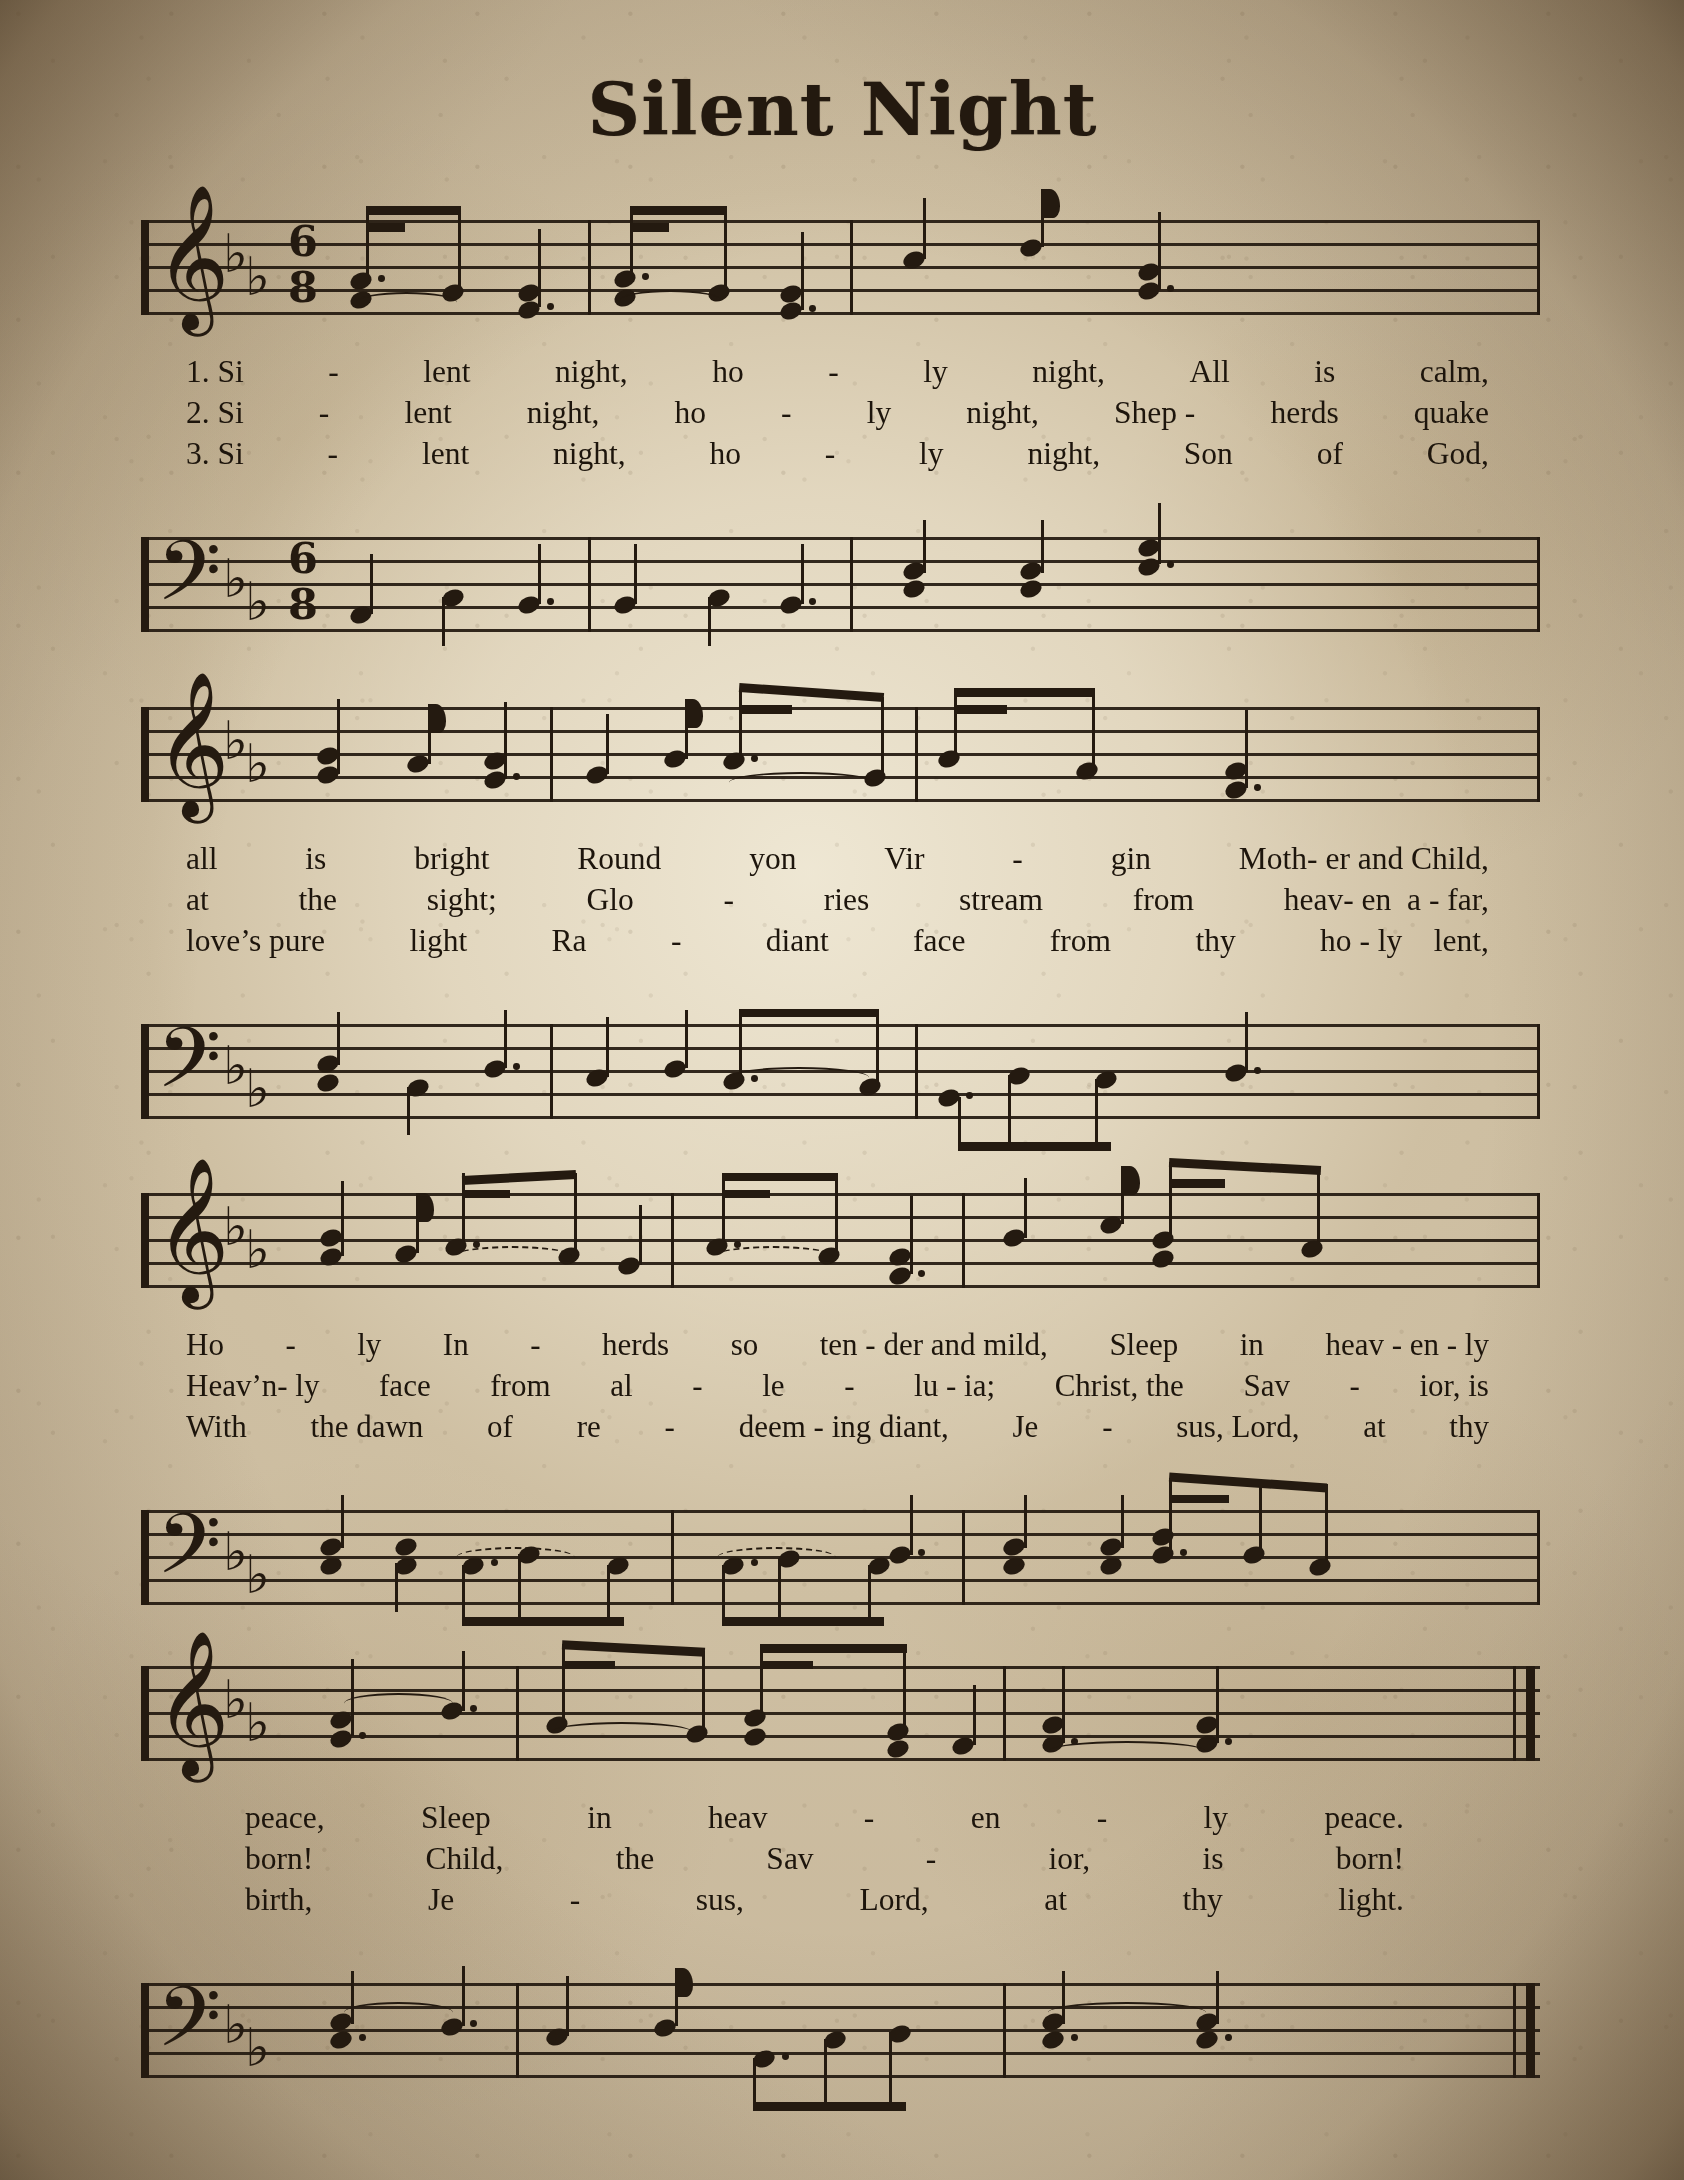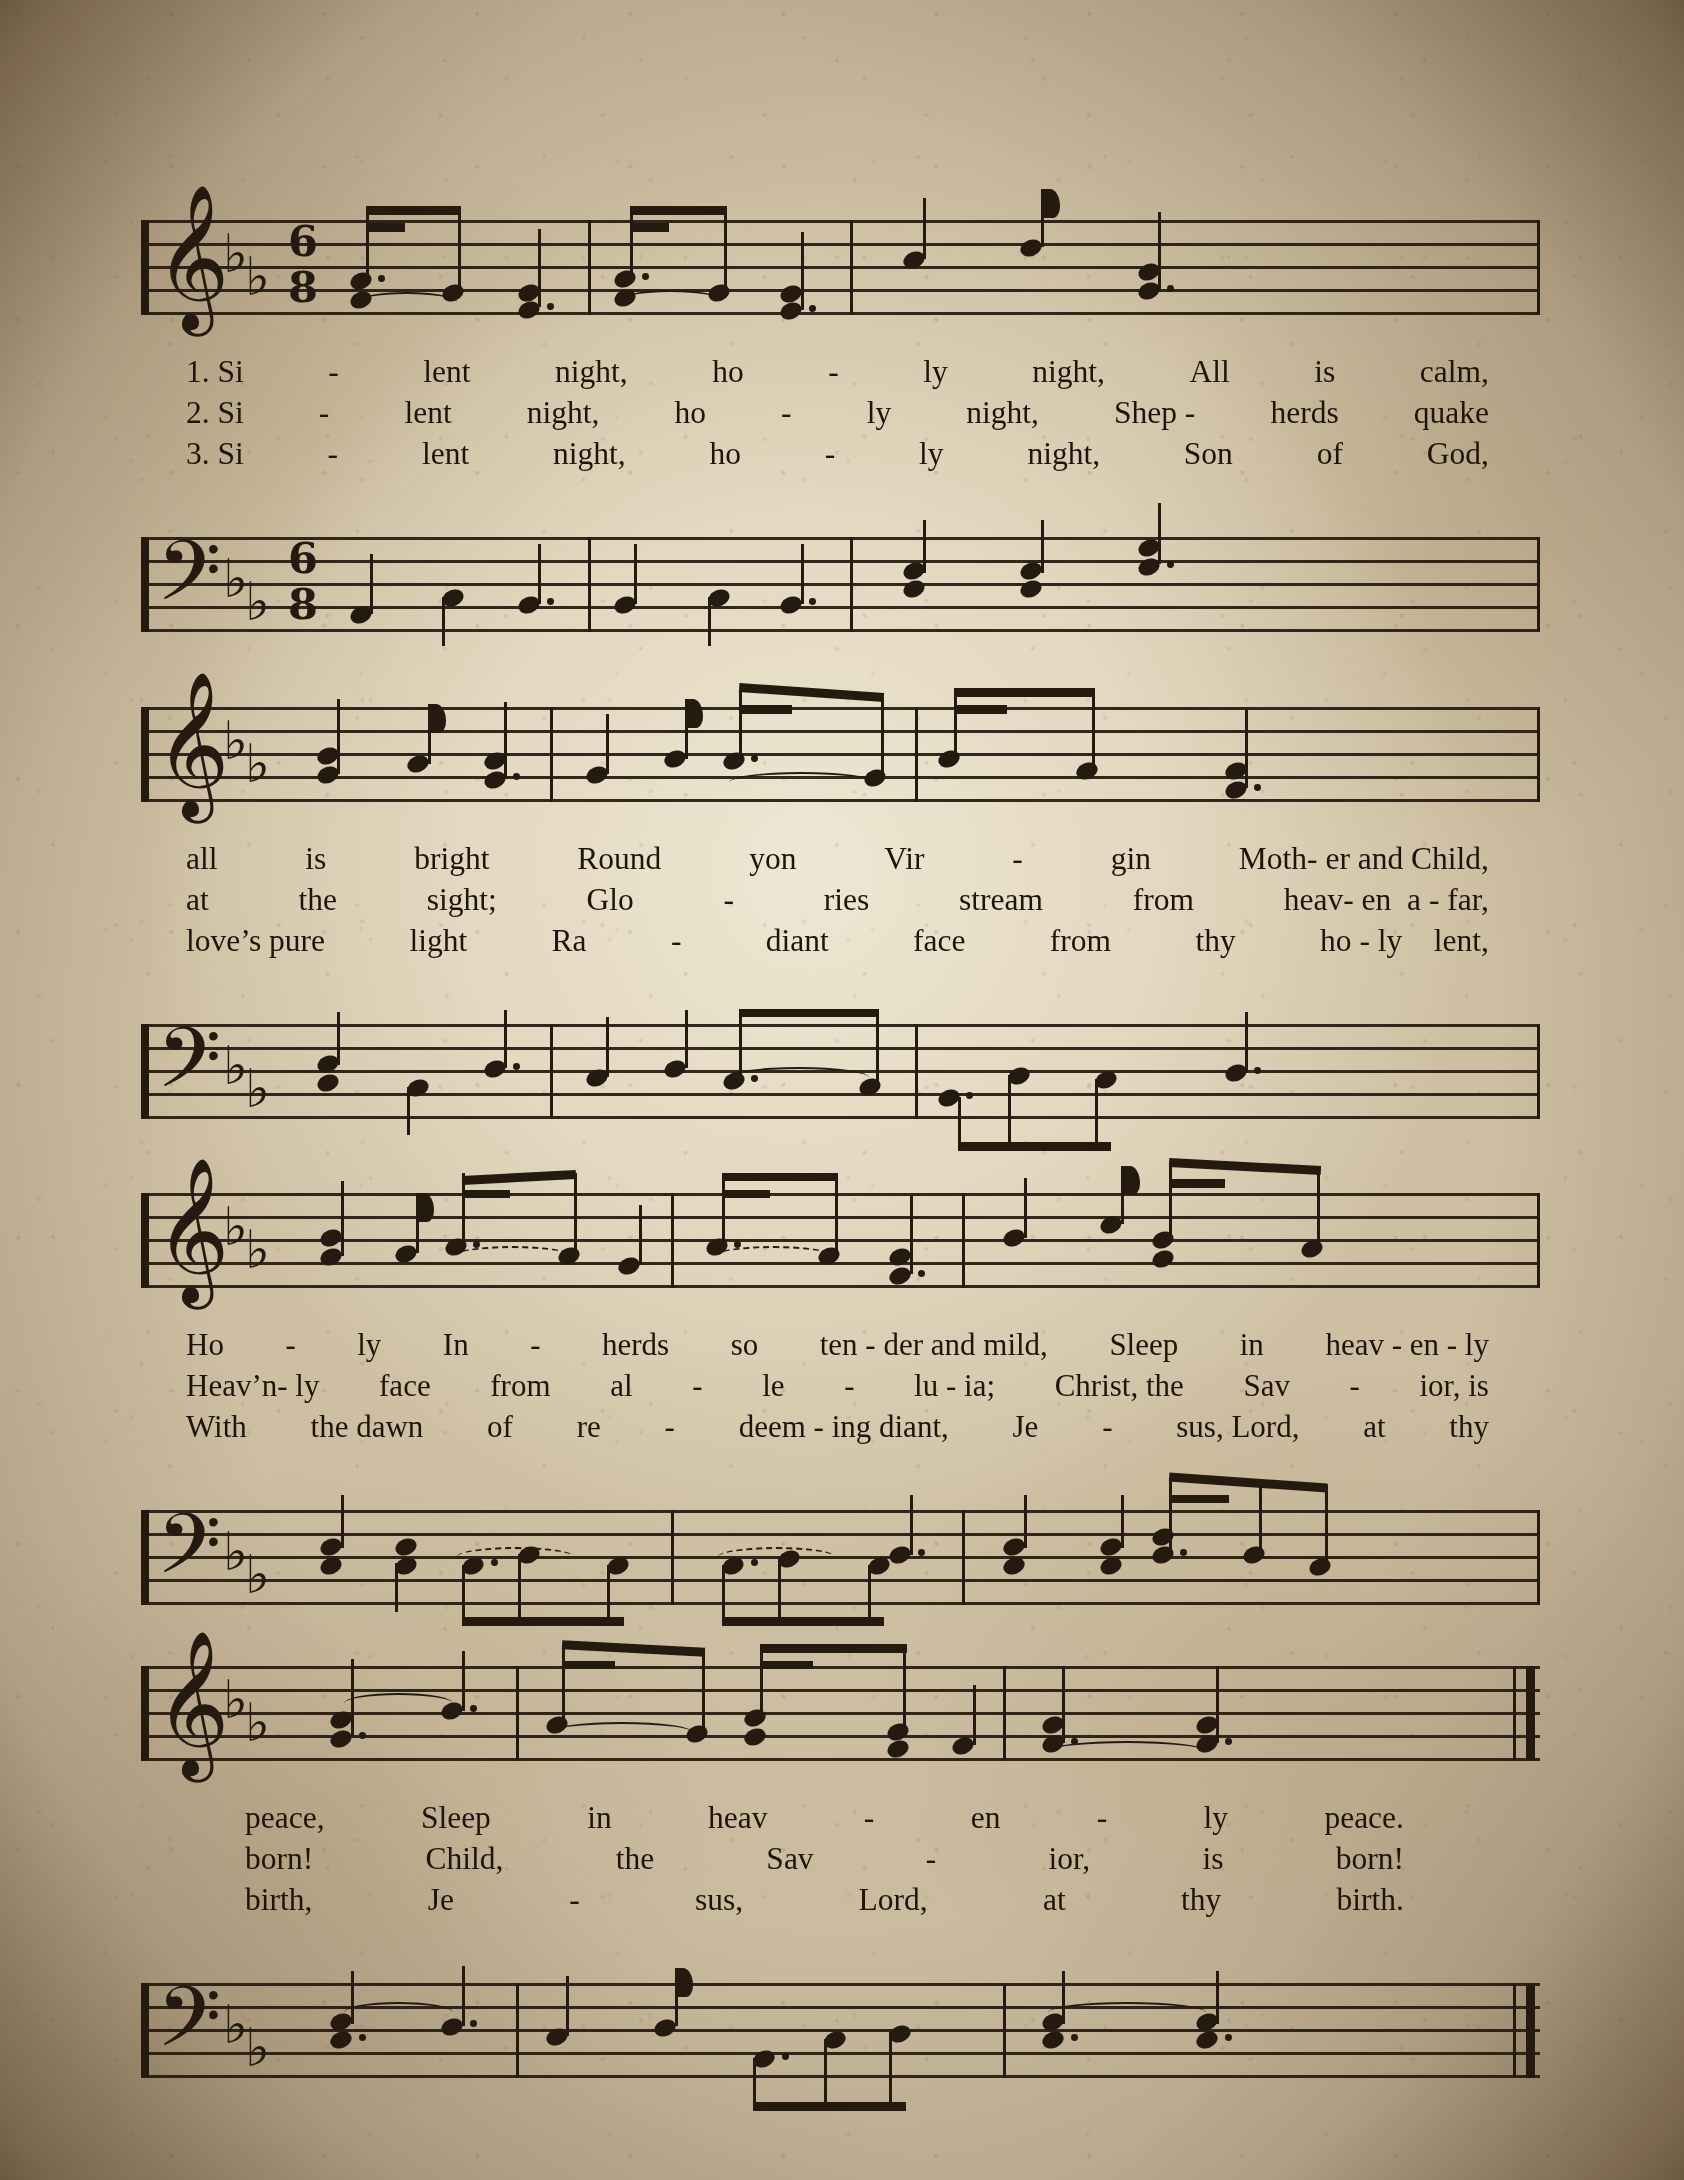--- a/index.html
+++ b/index.html
@@ -210,20 +210,21 @@
     box-sizing: border-box;
   }
   .lyric-row > span { display: inline-block; }
 </style>
 </head>
 <body>
 
 <div class="sheet">
   <div class="content">
 
+    <div class="title">Silent Night</div>
 
     <div class="system" style="top:220px;">
 
       <div class="stave">
         <div class="line l1"></div>
         <div class="line l2"></div>
         <div class="line l3"></div>
         <div class="line l4"></div>
         <div class="line l5"></div>
         <div class="bracket-left" style="top:0;height:95px;"></div>
@@ -749,21 +750,21 @@
           <span>born!</span>
         </div>
         <div class="lyric-row" style="padding-left:102px; padding-right:136px;">
           <span>birth,</span>
           <span>Je</span>
           <span>-</span>
           <span>sus,</span>
           <span>Lord,</span>
           <span>at</span>
           <span>thy</span>
-          <span>birth.</span>
+          <span>light.</span>
         </div>
       </div>
 
       <div class="stave" style="position:absolute; top:317px;">
         <div class="line l1"></div>
         <div class="line l2"></div>
         <div class="line l3"></div>
         <div class="line l4"></div>
         <div class="line l5"></div>
         <div class="bracket-left" style="top:0;height:95px;"></div>

